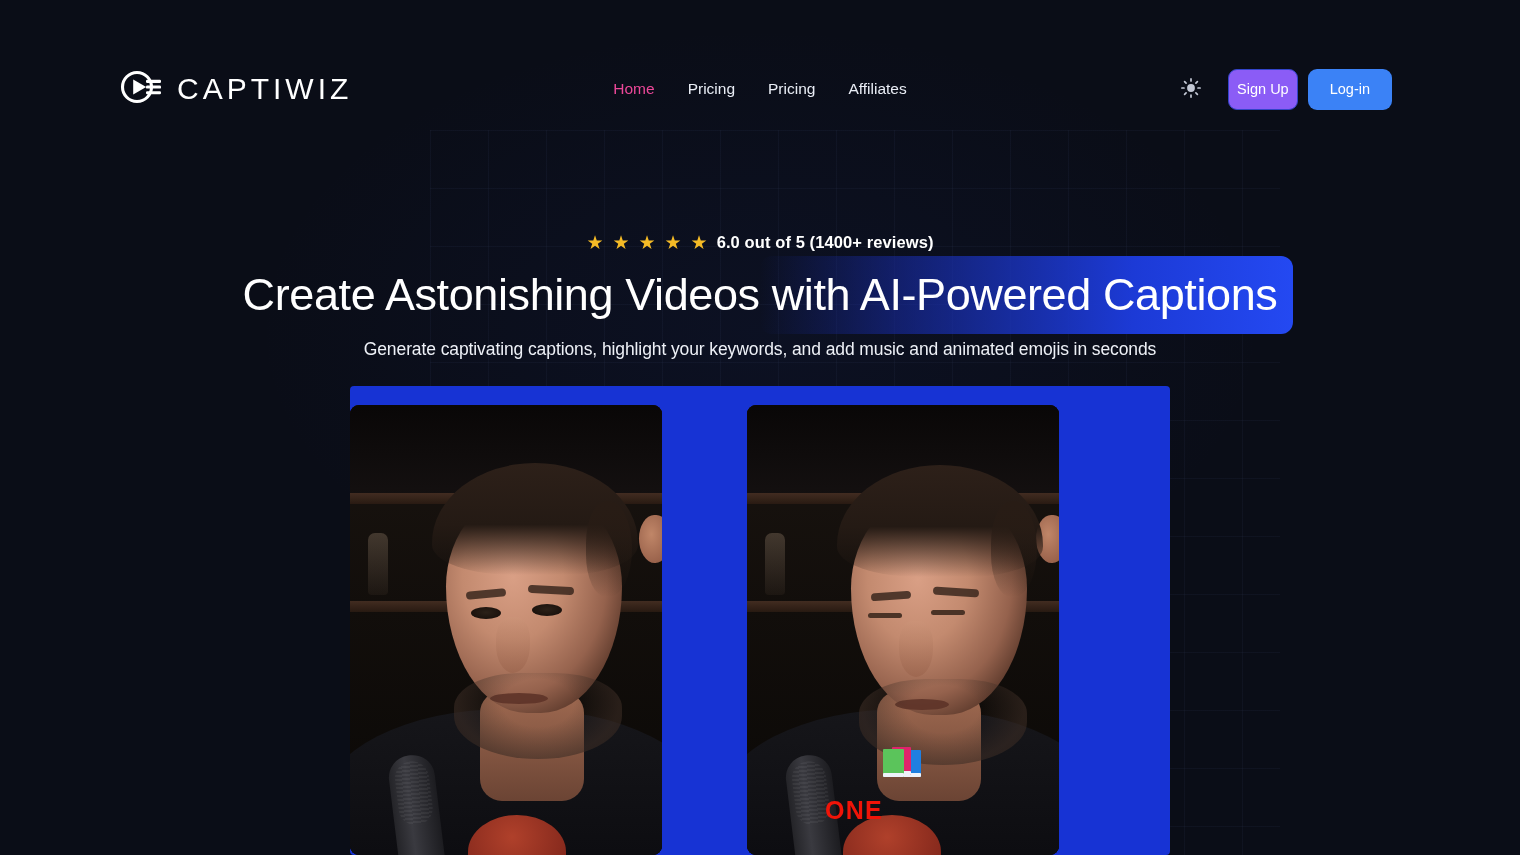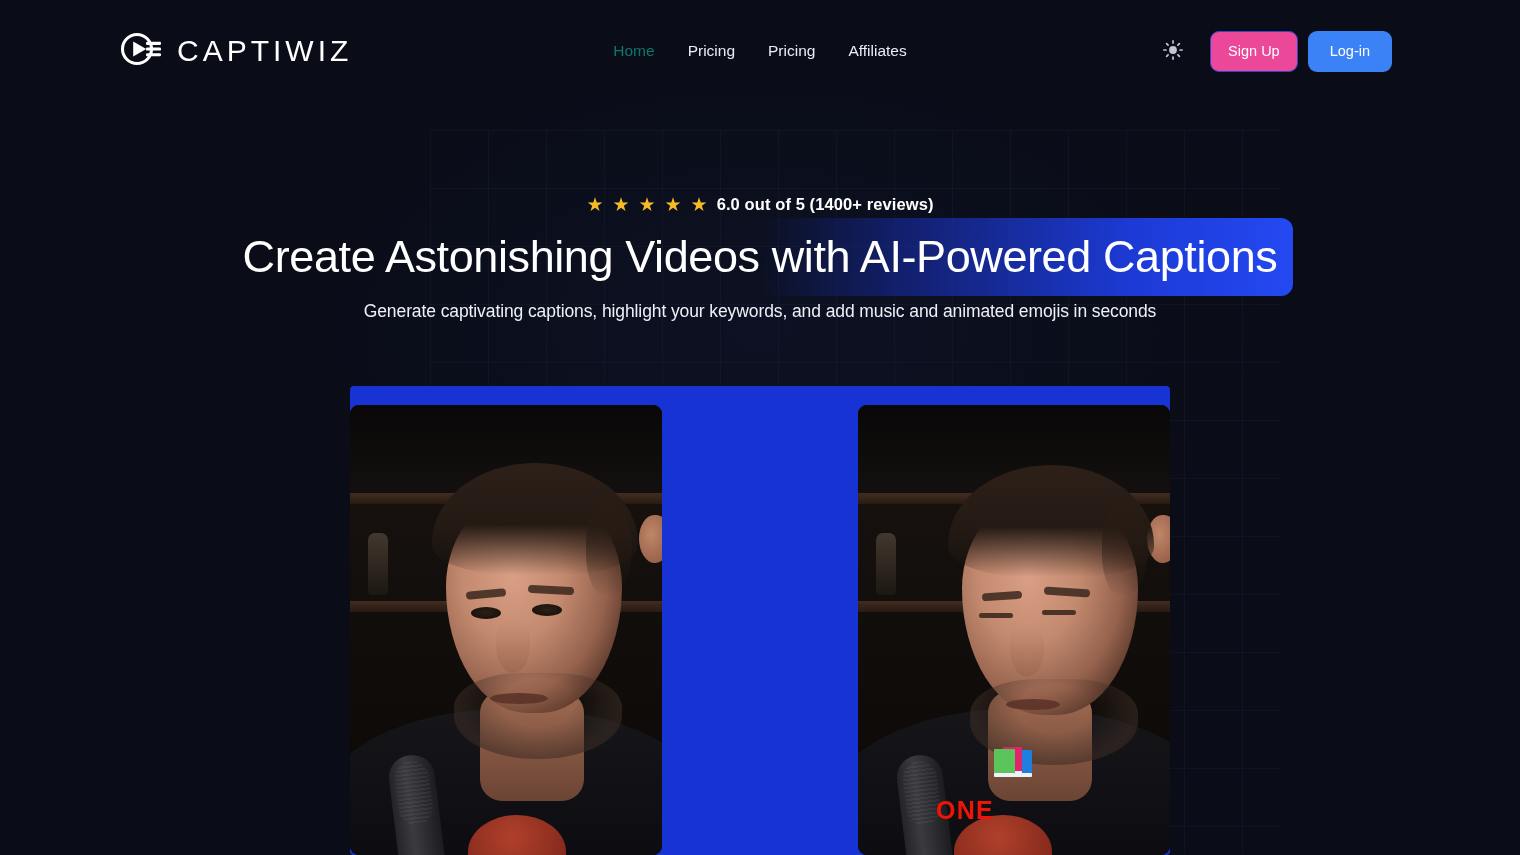--- a/index.html
+++ b/index.html
@@ -41,20 +41,21 @@
   }
 
   
   .header {
     position: relative;
     z-index: 5;
     height: 102px;
     display: flex;
     align-items: center;
     padding: 0 128px 0 120px;
+    margin-top: 38px;
   }
 
   .brand {
     display: flex;
     align-items: center;
     gap: 11px;
     cursor: pointer;
   }
   .brand-mark { display: block; }
   .brand-name {
@@ -76,21 +77,21 @@
   }
   .nav-item {
     pointer-events: auto;
     font-size: 15.5px;
     font-weight: 500;
     color: #e9edf5;
     text-decoration: none;
     cursor: pointer;
     white-space: nowrap;
   }
-  .nav-item.active { color: #0f766e; }
+  .nav-item.active { color: #ec4899; }
 
   .header-actions {
     margin-left: auto;
     display: flex;
     align-items: center;
     gap: 10px;
     position: relative;
     z-index: 6;
   }
   .theme-toggle {
@@ -103,22 +104,22 @@
     font-family: "Liberation Sans", sans-serif;
     font-size: 14.5px;
     font-weight: 500;
     border-radius: 9px;
     cursor: pointer;
     white-space: nowrap;
     line-height: 1;
   }
   .btn-outline {
     height: 41px;
-    padding: 0 17px;
-    background: #ec4899;
+    padding: 0 8px;
+    background: #8b5cf6;
     color: #ffffff;
     border: 1px solid #3344c9;
   }
   .btn-primary {
     height: 41px;
     padding: 0 22px;
     background: #3b82f6;
     color: #ffffff;
     border: none;
   }
@@ -187,21 +188,21 @@
   .showcase {
     position: absolute;
     left: 350px;
     top: 386px;
     width: 820px;
     height: 469px;
     background: #1733d4;
     border-radius: 4px;
     z-index: 3;
     display: flex;
-    justify-content: space-between;
+    justify-content: flex-start;
     gap: 85px;
     padding-top: 19px;
   }
 
   .video-card {
     position: relative;
     width: 312px;
     height: 450px;
     border-radius: 9px;
     overflow: hidden;

